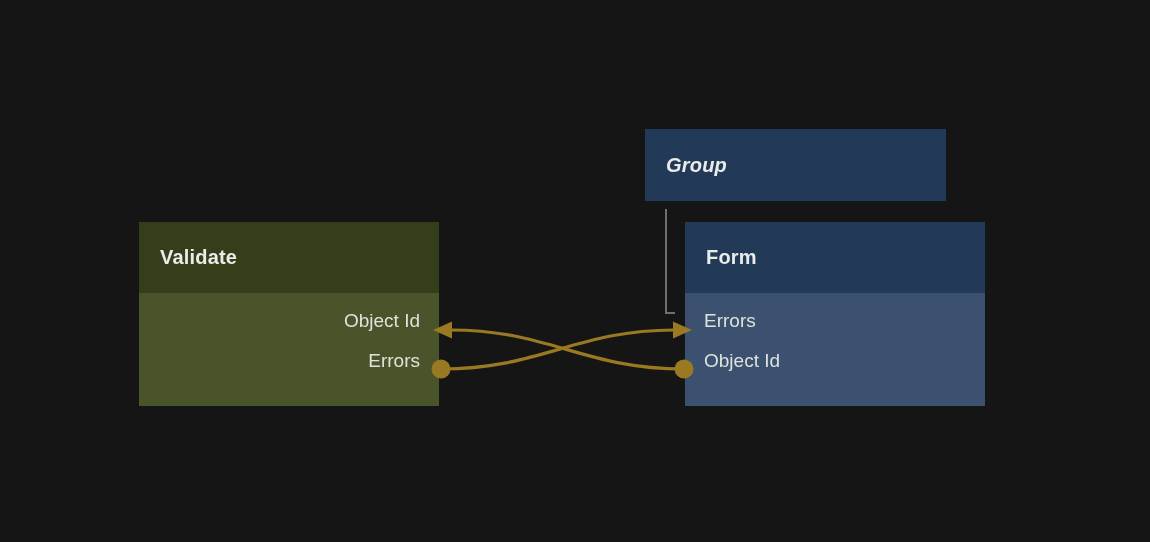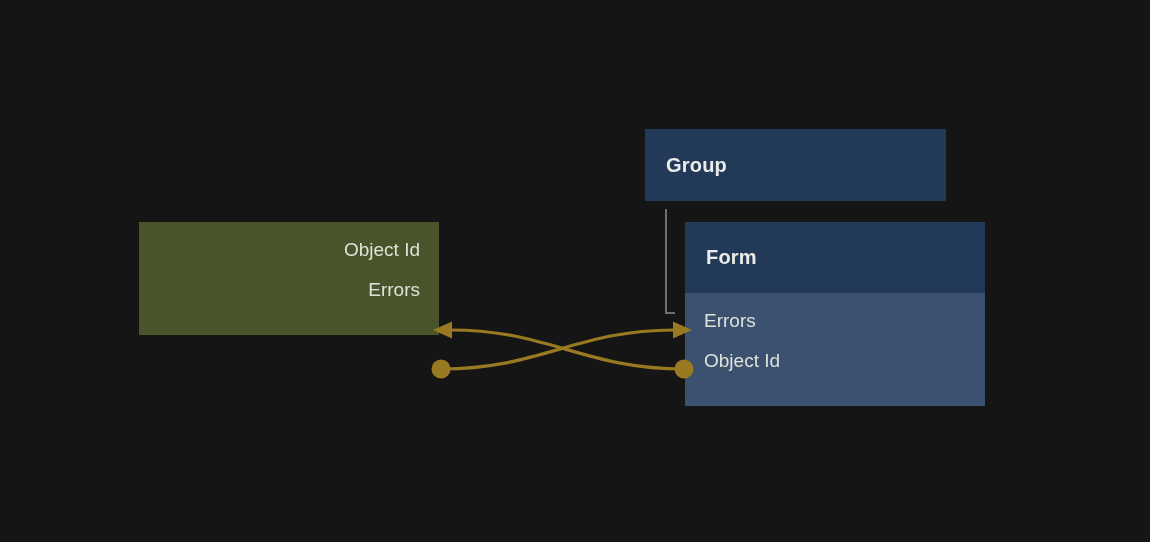--- a/index.html
+++ b/index.html
@@ -57,21 +57,21 @@
   .port-row.align-right { text-align: right; }
   .port-row.align-left  { text-align: left; }
 
   
   .node-validate { left: 139px; top: 222px; width: 300px; }
   .node-validate .node-header { height: 71px; background: var(--validate-header); }
   .node-validate .node-body   { height: 113px; background: var(--validate-body); }
 
   
   .node-group { left: 645px; top: 129px; width: 301px; }
-  .node-group .node-header { height: 72px; background: var(--blue-header); }
+  .node-group .node-header { height: 72px; background: var(--blue-header); font-style: italic; }
 
   
   .node-form { left: 685px; top: 222px; width: 300px; }
   .node-form .node-header { height: 71px; background: var(--blue-header); }
   .node-form .node-body   { height: 113px; background: var(--form-body); }
 
   .wire-layer {
     position: absolute;
     left: 0; top: 0;
     width: 1150px;
@@ -91,20 +91,23 @@
     stroke: var(--connector);
     stroke-width: 2px;
   }
 </style>
 </head>
 <body>
 
 <div class="canvas">
 
   <div class="node node-validate">
+    <div class="node-header">
+      <span>Validate</span>
+    </div>
     <div class="node-body">
       <div class="port-row align-right">Object Id</div>
       <div class="port-row align-right">Errors</div>
     </div>
   </div>
 
   <div class="node node-group">
     <div class="node-header">
       <span>Group</span>
     </div>

